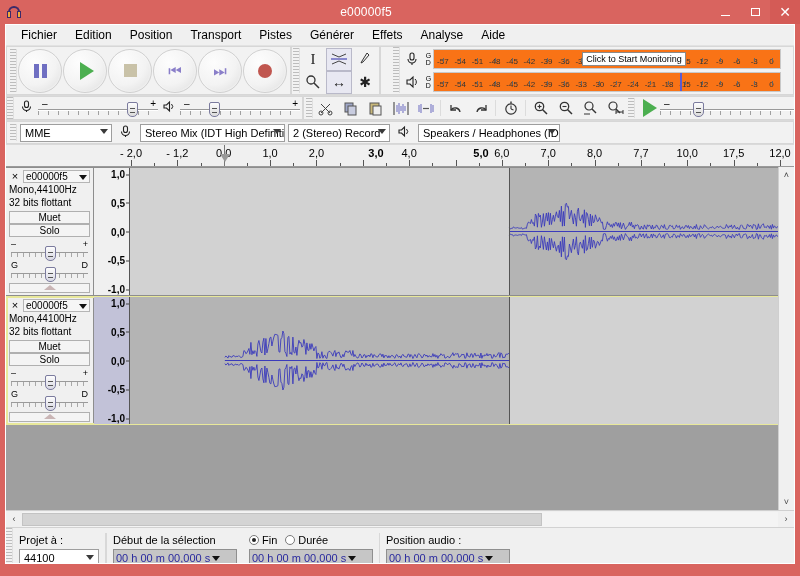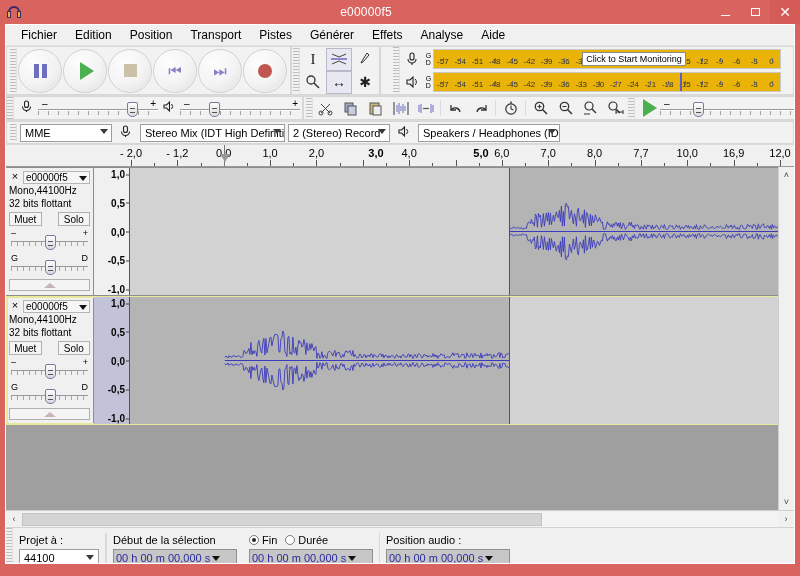--- a/index.html
+++ b/index.html
@@ -125,21 +125,21 @@
   }
   .tool-cell.active { border: 1px solid #b9b9c9; background: #e8e8f2; }
 
   
   .meters { flex-direction: column; display:flex; }
   .meter-row { display: flex; align-items: center; height: 23px; }
   .meter-icon { width: 26px; display:flex; align-items:center; justify-content:center; font-size:13px; }
   .meter-gd { font-size: 7px; line-height: 7px; color:#000; margin-right:2px; }
   .meter-bar {
     position: relative; height: 20px;
-    border: 1px solid #c8c8c8; background: #eab308;
+    border: 1px solid #c8c8c8; background: #f97316;
     overflow: hidden;
   }
   .meter-scale { display:flex; align-items:flex-end; height:100%; }
   .meter-tick {
     flex: 1; text-align: center; font-size: 8px; color: #333;
     position: relative; padding-bottom: 2px;
   }
   .meter-tick::before {
     content:""; position:absolute; top:1px; left:50%;
     width:1px; height:4px; background:#666;
@@ -267,21 +267,21 @@
     flex: 1; height: 13px; border: 1px solid #b5b5b5; background:#f6f6f6;
     font-size: 10px; display:flex; align-items:center;
     padding-left: 2px; position: relative; color:#000;
   }
   .tp-name .caret {
     position:absolute; right:2px; top:4px;
     width:0;height:0;border-left:4px solid transparent;border-right:4px solid transparent;
     border-top:5px solid #111;
   }
   .tp-line { font-size: 10px; color:#000; line-height: 12px; }
-  .tp-btns { display: flex; gap: 16px; margin-top: 1px; }
+  .tp-btns { display: flex; gap: 0; margin-top: 1px; flex-direction: column; }
   .tp-btn {
     flex:1; height: 14px; font-size: 10px;
     border: 1px solid #b0b0b0; background: #f4f4f4;
     display:flex; align-items:center; justify-content:center; color:#000;
   }
   .tp-slider { position: relative; height: 22px; margin-top: 2px; }
   .tp-slider .lbl-l, .tp-slider .lbl-r {
     position: absolute; top: -1px; font-size: 9px; color:#000;
   }
   .tp-slider .lbl-l { left: 2px; }
@@ -801,21 +801,21 @@
         <div class="rtick minor" style="left: 565.393px;"></div>
         <div class="rlabel" style="left: 588.571px;">8,0</div>
         <div class="rtick major" style="left: 588.571px;"></div>
         <div class="rtick minor" style="left: 611.75px;"></div>
         <div class="rlabel" style="left: 634.929px;">7,7</div>
         <div class="rtick major" style="left: 634.929px;"></div>
         <div class="rtick minor" style="left: 658.107px;"></div>
         <div class="rlabel" style="left: 681.286px;">10,0</div>
         <div class="rtick major" style="left: 681.286px;"></div>
         <div class="rtick minor" style="left: 704.464px;"></div>
-        <div class="rlabel" style="left: 727.643px;">16,9</div>
+        <div class="rlabel" style="left: 727.643px;">17,5</div>
         <div class="rtick major" style="left: 727.643px;"></div>
         <div class="rtick minor" style="left: 750.821px;"></div>
         <div class="rlabel" style="left: 774px;">12,0</div>
         <div class="rtick major" style="left: 774px;"></div>
         <div class="playhead" style="left: 217.714px;"></div>
       </div>
 
     <div class="track-area">
 
       <div class="track" style="height:129px;">

